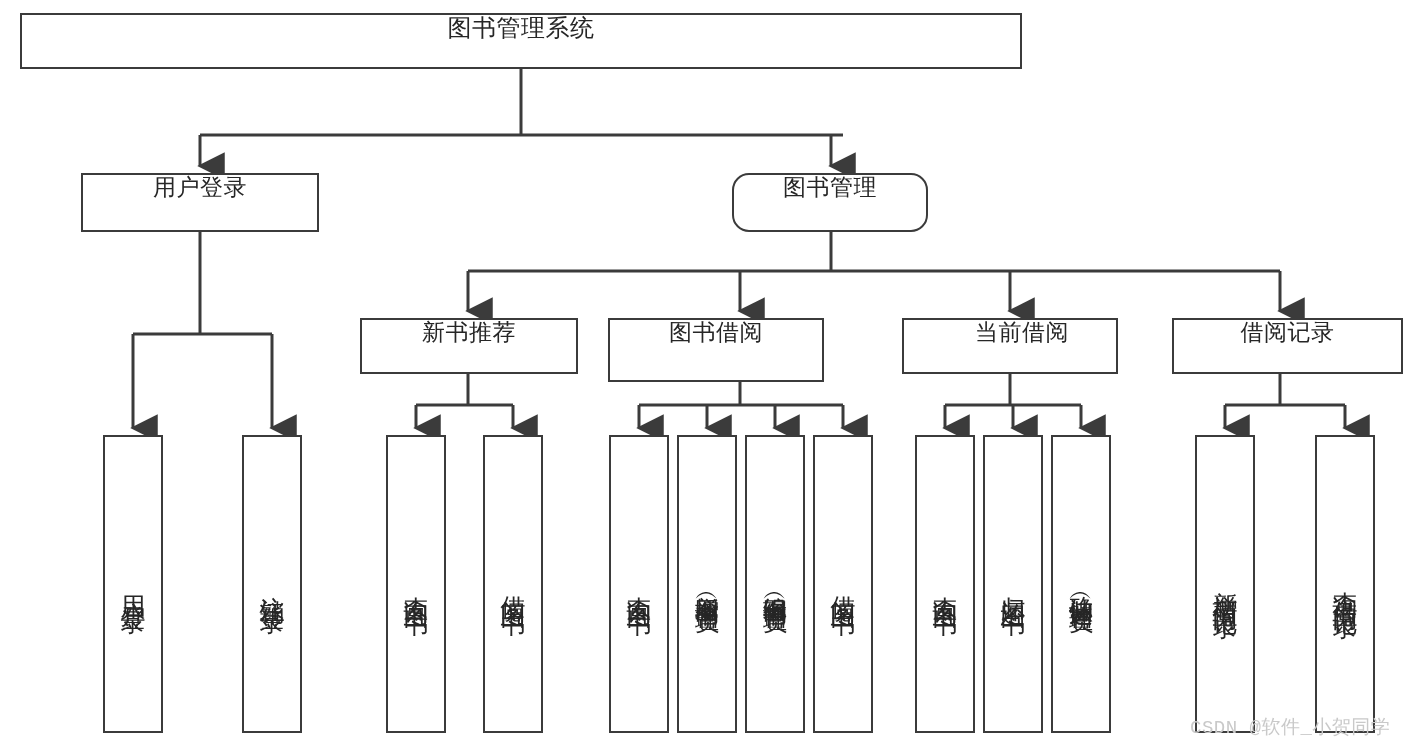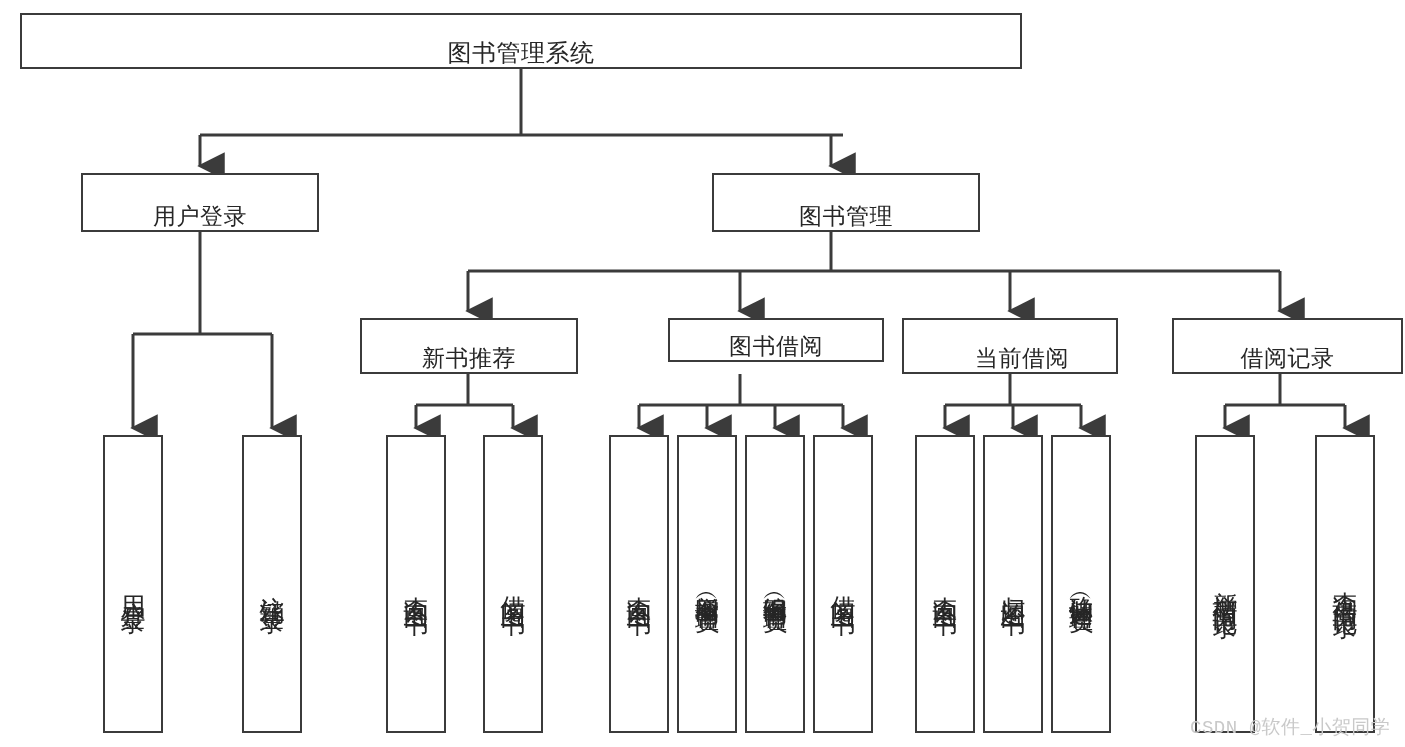--- a/index.html
+++ b/index.html
@@ -19,21 +19,21 @@
     left:0; top:0;
     width:1405px; height:747px;
     pointer-events:none;
   }
   .node{
     position:absolute;
     box-sizing:border-box;
     background:#ffffff;
     border:2.5px solid #3b3b3b;
     display:flex;
-    align-items:flex-end;
+    align-items:flex-start;
     justify-content:center;
     color:#262626;
   }
   .node .lbl{
     display:block;
     text-align:center;
     line-height:1.12;
     letter-spacing:0.5px;
   }
   
@@ -128,28 +128,28 @@
     </g>
   </svg>
 
   <div class="node horiz root" style="left: 20px; top: 13px; width: 1002px; height: 56px;">
     <span class="lbl">图书管理系统</span>
   </div>
 
   <div class="node horiz" style="left: 81px; top: 173px; width: 238px; height: 59px;">
     <span class="lbl">用户登录</span>
   </div>
-  <div class="node horiz" style="left: 712px; top: 173px; width: 268px; height: 59px;">
+  <div class="node horiz" style="left: 732px; top: 173px; width: 196px; height: 59px; border-radius: 17px;">
     <span class="lbl">图书管理</span>
   </div>
 
   <div class="node horiz" style="left: 360px; top: 318px; width: 218px; height: 56px;">
     <span class="lbl">新书推荐</span>
   </div>
-  <div class="node horiz" style="left: 668px; top: 318px; width: 216px; height: 44px;">
+  <div class="node horiz" style="left: 608px; top: 318px; width: 216px; height: 64px;">
     <span class="lbl">图书借阅</span>
   </div>
   <div class="node horiz" style="left: 902px; top: 318px; width: 216px; height: 56px; padding-left: 24px;">
     <span class="lbl">当前借阅</span>
   </div>
   <div class="node horiz" style="left: 1172px; top: 318px; width: 231px; height: 56px;">
     <span class="lbl">借阅记录</span>
   </div>
 
   <div class="node vert" style="left: 103px; top: 435px; width: 60px; height: 298px;">

